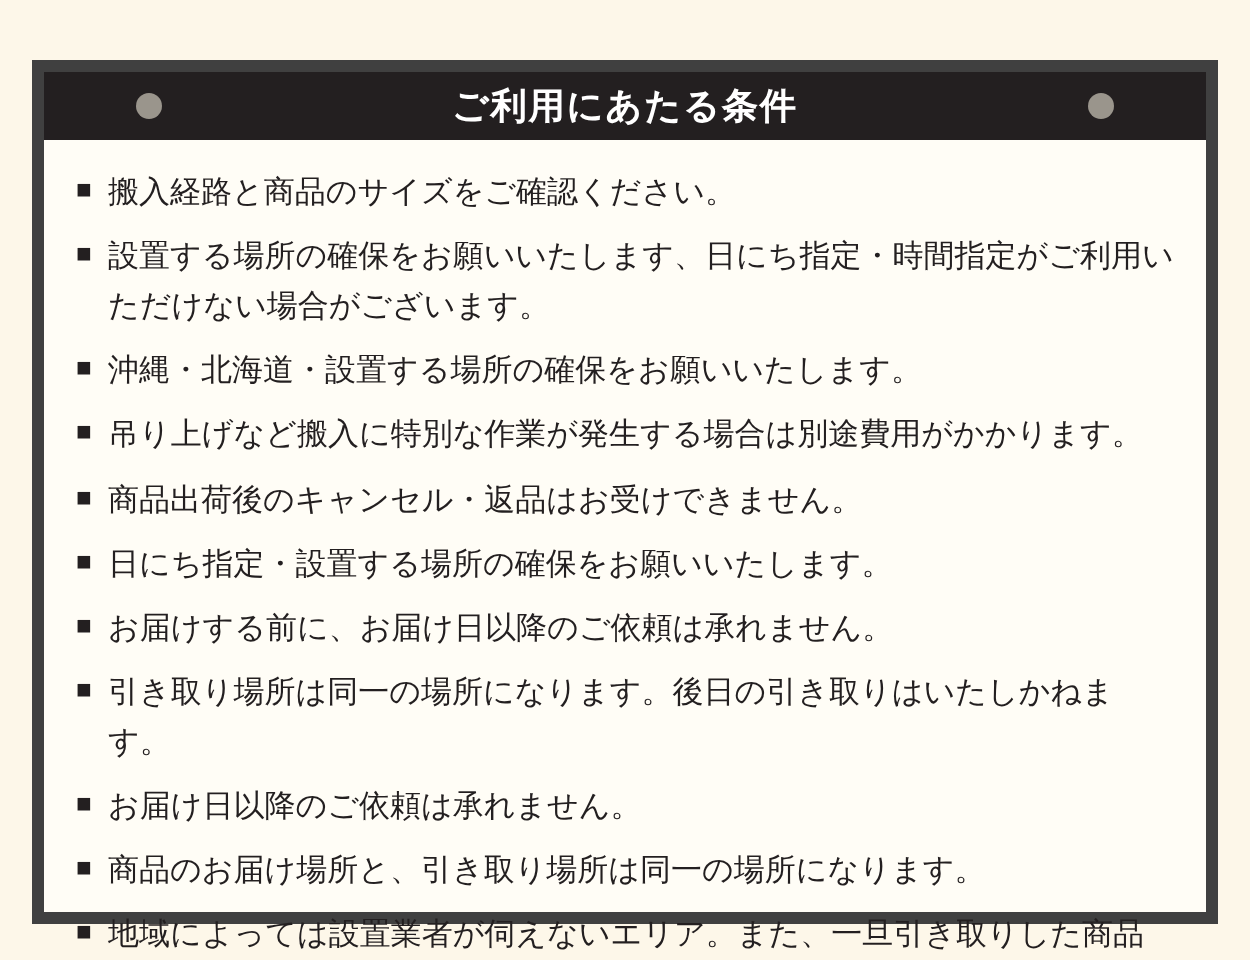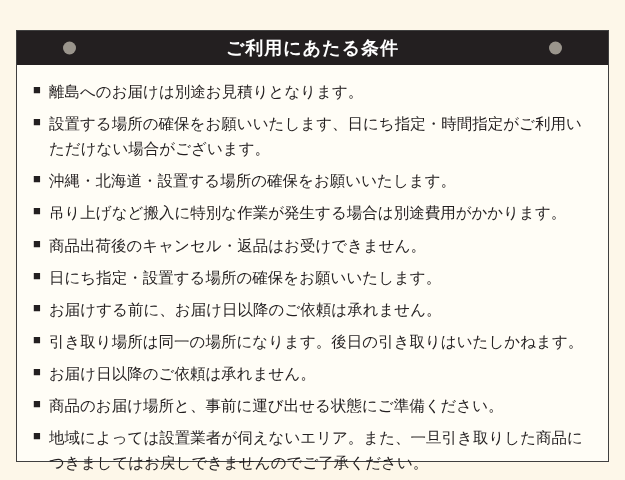--- a/index.html
+++ b/index.html
@@ -21,21 +21,21 @@
     background: #fdf7e9;
   }
   .panel {
     position: absolute;
     left: 16px;
     top: 30px;
     width: 593px;
     height: 432px;
     box-sizing: border-box;
     background: #fffdf6;
-    border: 1px solid #404040;
+    border: 6px solid #404040;
   }
   .title-bar {
     position: relative;
     height: 34px;
     background: #231f20;
     display: flex;
     align-items: center;
     justify-content: center;
   }
   .title-bar .title-text {
@@ -90,21 +90,21 @@
     <div class="title-bar">
       <span class="dot left"></span>
       <span class="title-text">ご利用にあたる条件</span>
       <span class="dot right"></span>
     </div>
 
     <div class="list">
 
       <div class="item">
         <span class="marker">■</span>
-        <span class="text">離島へのお届けは別途お見積りとなります。</span>
+        <span class="text">搬入経路と商品のサイズをご確認ください。</span>
       </div>
 
       <div class="item">
         <span class="marker">■</span>
         <span class="text">設置する場所の確保をお願いいたします、日にち指定・時間指定がご利用いただけない場合がございます。</span>
       </div>
 
       <div class="item">
         <span class="marker">■</span>
         <span class="text">沖縄・北海道・設置する場所の確保をお願いいたします。</span>
@@ -135,21 +135,21 @@
         <span class="text">引き取り場所は同一の場所になります。後日の引き取りはいたしかねます。</span>
       </div>
 
       <div class="item">
         <span class="marker">■</span>
         <span class="text">お届け日以降のご依頼は承れません。</span>
       </div>
 
       <div class="item">
         <span class="marker">■</span>
-        <span class="text">商品のお届け場所と、事前に運び出せる状態にご準備ください。</span>
+        <span class="text">商品のお届け場所と、引き取り場所は同一の場所になります。</span>
       </div>
 
       <div class="item">
         <span class="marker">■</span>
         <span class="text">地域によっては設置業者が伺えないエリア。また、一旦引き取りした商品につきましてはお戻しできませんのでご了承ください。</span>
       </div>
 
     </div>
   </div>
 </div>

